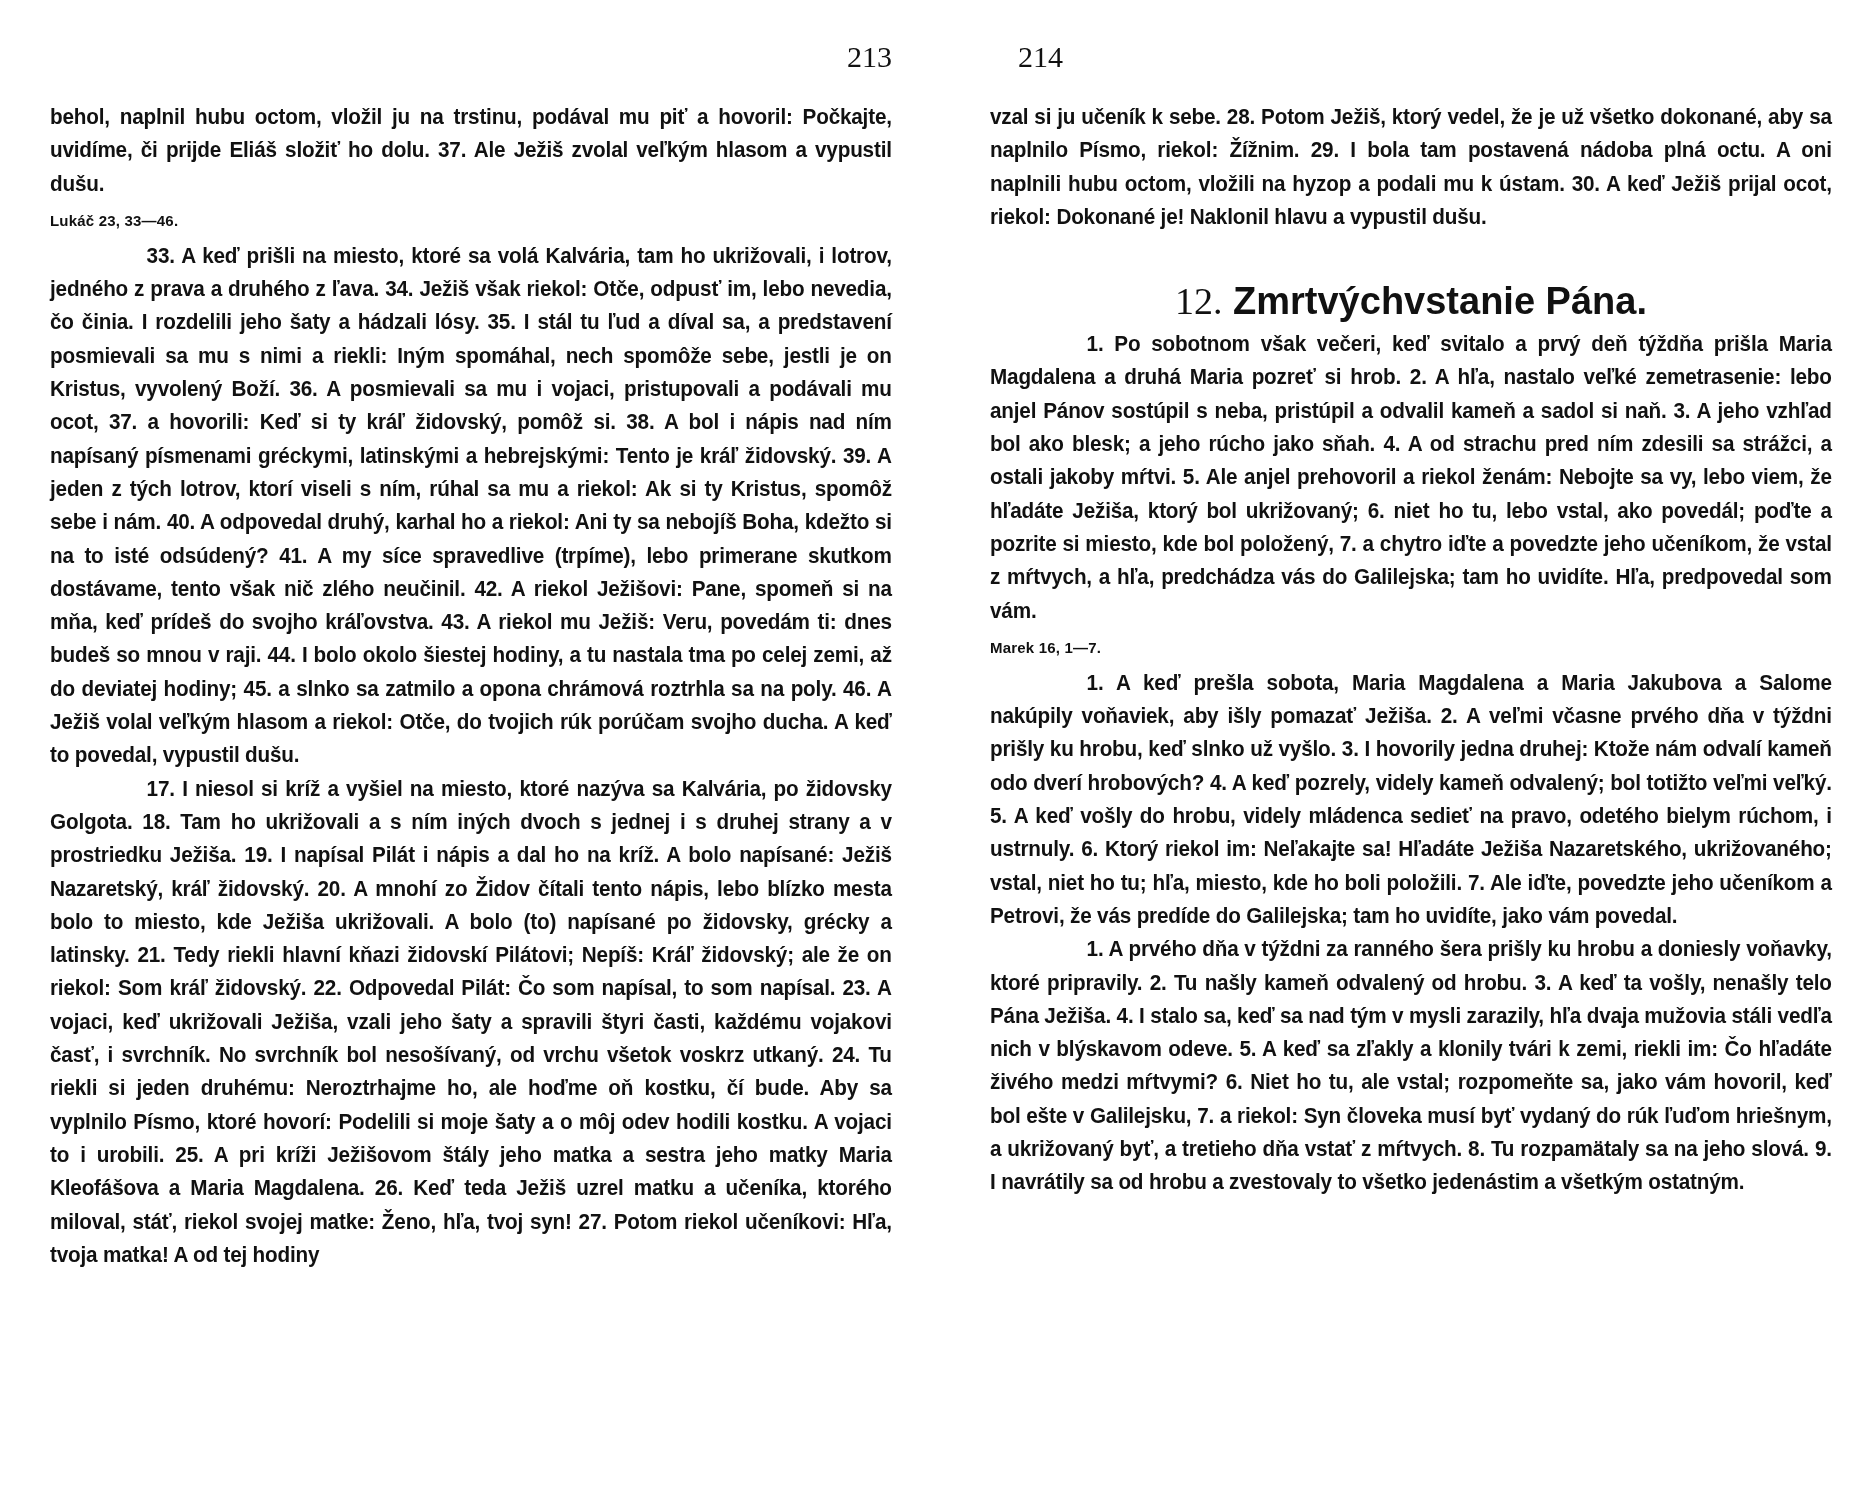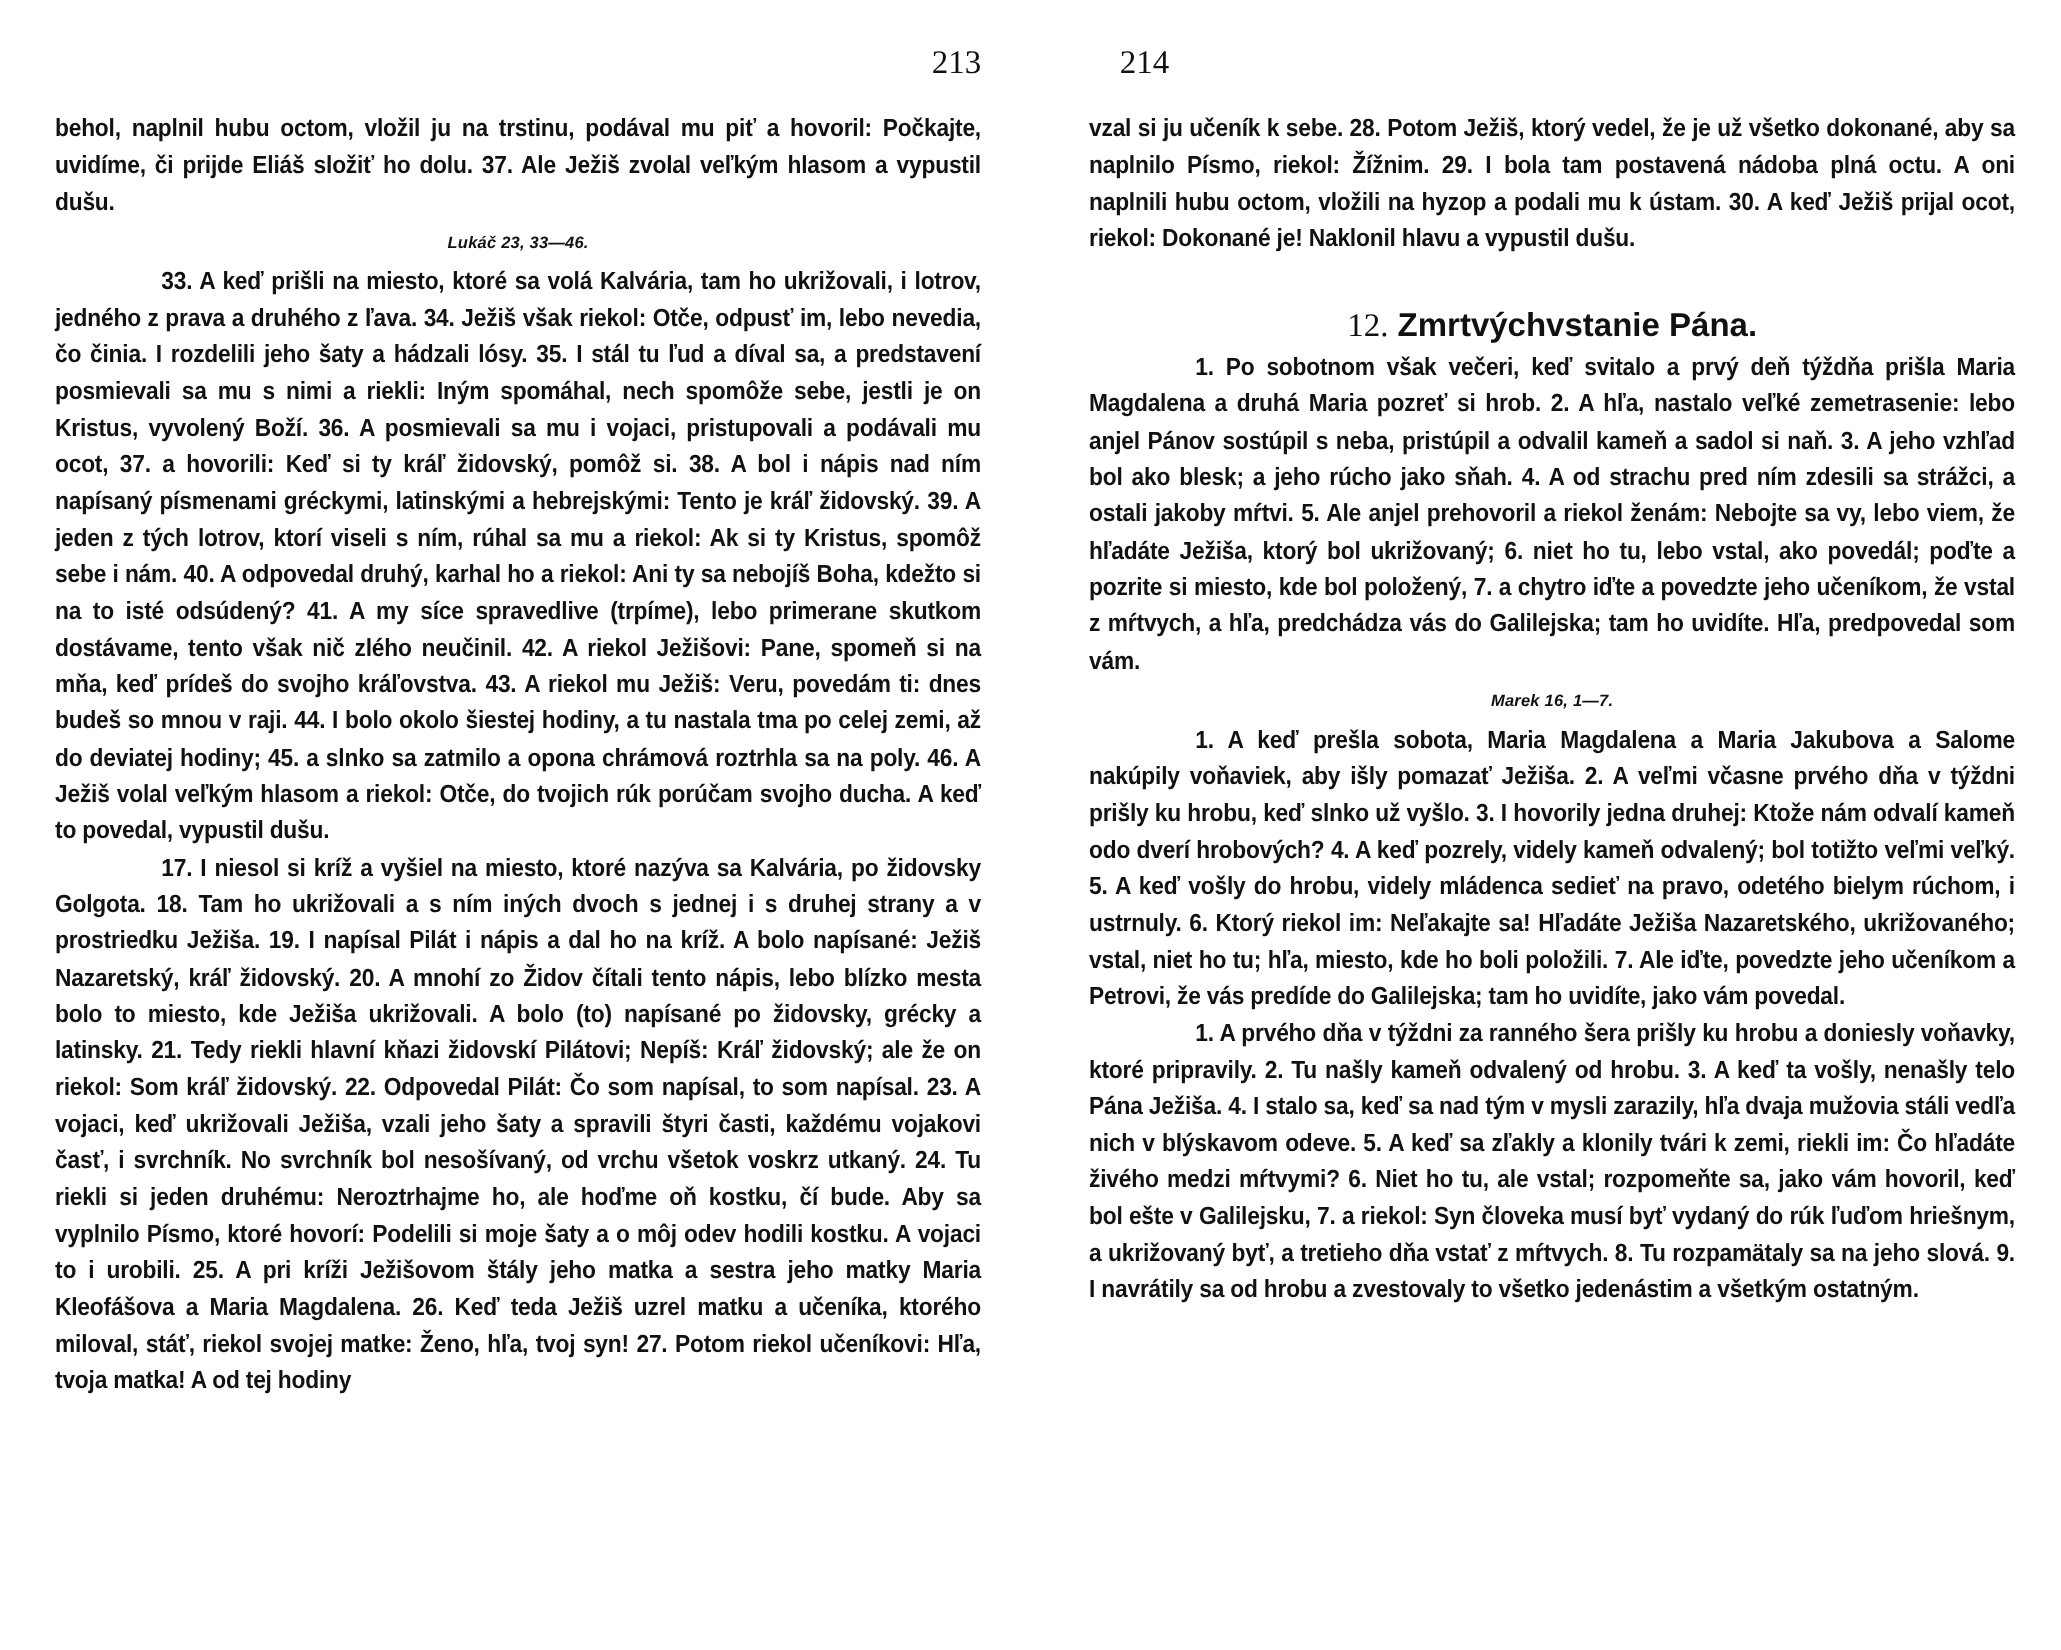--- a/index.html
+++ b/index.html
@@ -10,23 +10,23 @@
   .page-right { left: 990px; width: 842px; }
   .page-num { position: absolute; top: 40px; font-family: "Liberation Serif", serif;
               font-size: 30px; font-weight: normal; color: #111; margin-left: 28px; }
   .page-left .page-num { right: 0; }
   .page-right .page-num { left: 0; }
   .body { position: absolute; top: 100px; left: 0; width: 842px; }
   .para { font-size: 22.5px; line-height: 33.3px; text-align: justify; font-weight: bold;
           letter-spacing: -0.2px; margin: 0; transform: scaleX(0.92); transform-origin: left top;
           width: 915px; }
   .para.indent { text-indent: 105px; }
-  .ref { font-size: 15px; font-weight: bold; text-align: center; margin: 12px 0 10px 0;
-         letter-spacing: 0.2px; font-style: italic; }
-  .chapter { text-align: center; font-size: 30px; margin: 46px 0 4px 0; font-weight: normal; }
+  .ref { font-size: 15px; font-weight: bold; margin: 12px 0 10px 0;
+         letter-spacing: 0.2px; }
+  .chapter { text-align: center; font-size: 38px; margin: 46px 0 4px 0; font-weight: normal; }
   .chapter .num { font-family: "Liberation Serif", serif; font-weight: normal; }
   .chapter .title { font-weight: bold; }
 </style>
 </head>
 <body>
 
 <div class="page page-left">
   <div class="page-num">213</div>
   <div class="body">
     <p class="para">behol, naplnil hubu octom, vložil ju na trstinu, podával mu piť a hovoril: Počkajte, uvidíme, či prijde Eliáš složiť ho dolu. 37. Ale Ježiš zvolal veľkým hlasom a vypustil dušu.</p>

